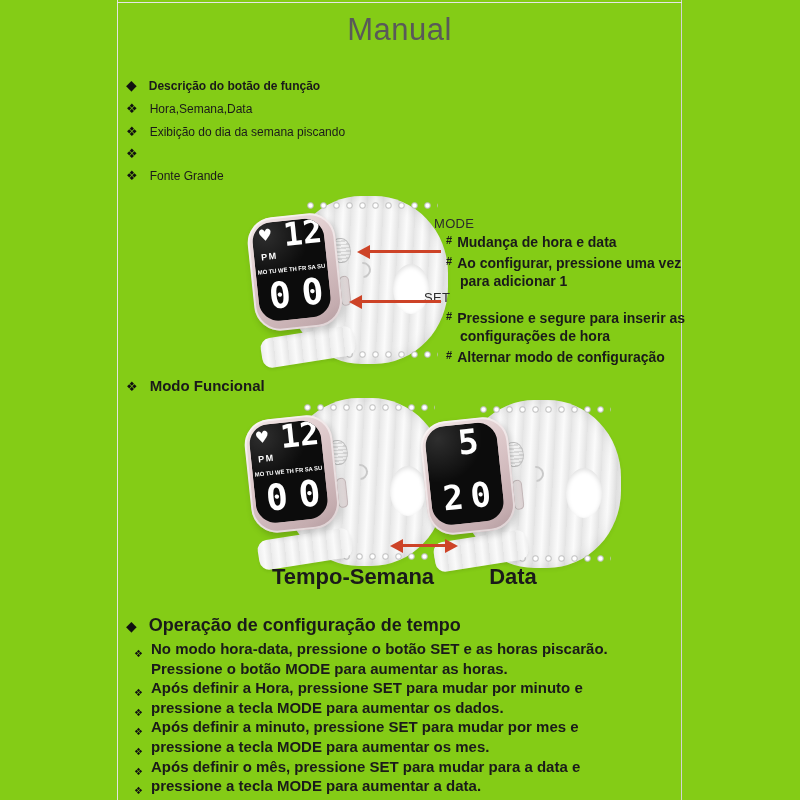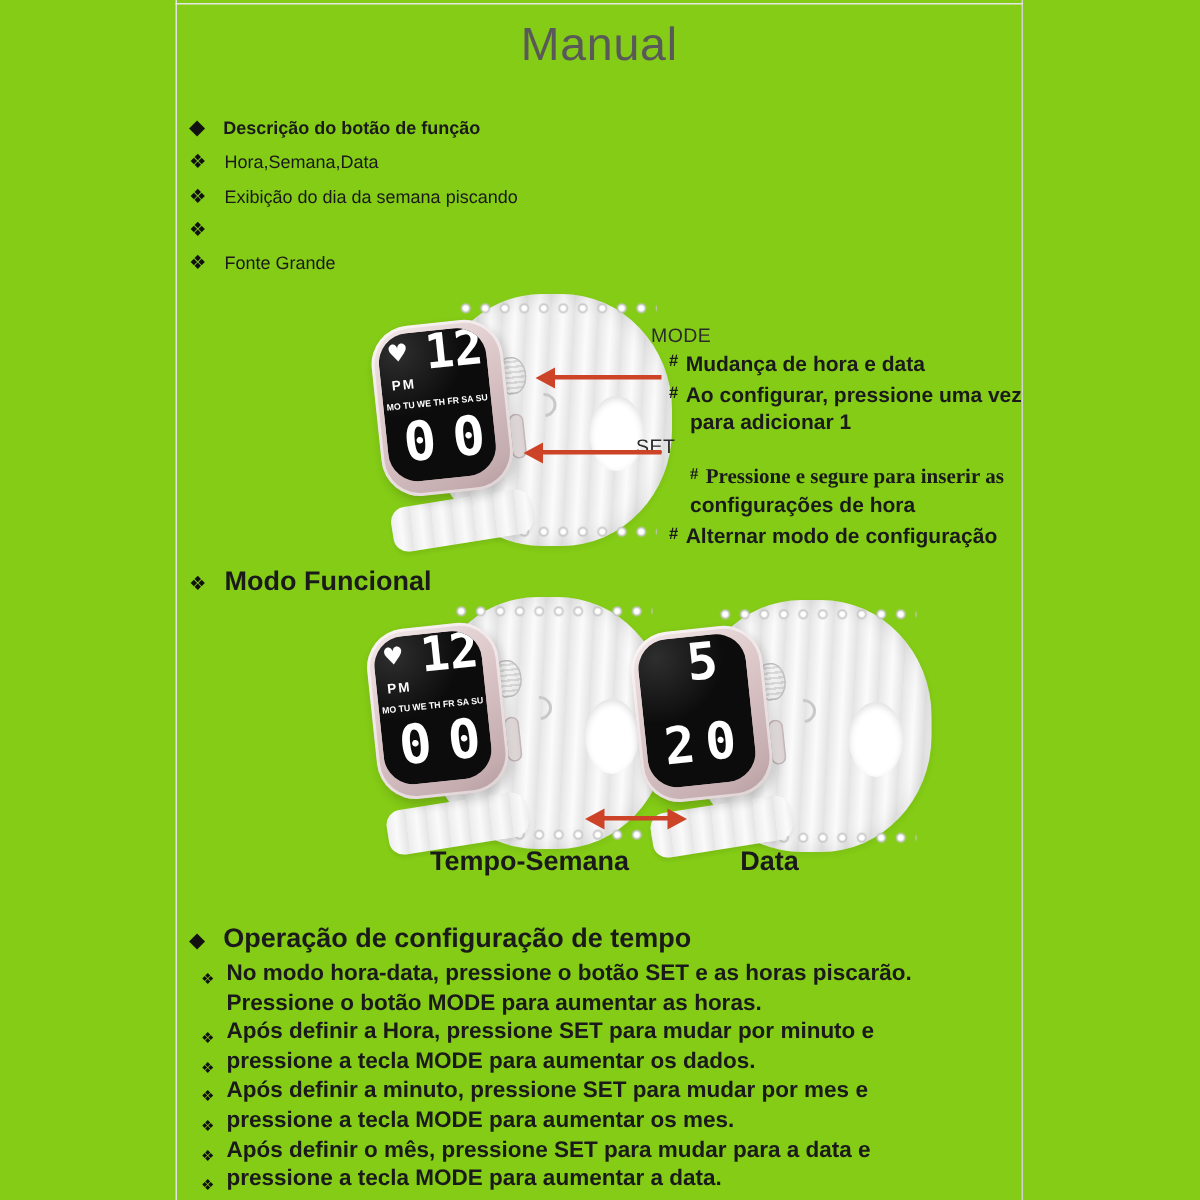--- a/index.html
+++ b/index.html
@@ -83,21 +83,21 @@
   .scr-hour  { right:2px; top:-5px; font-size:32px; line-height:38px; letter-spacing:0; }
   .scr-ampm  { left:7px; top:29px; font-size:9px; letter-spacing:1.5px; font-family:"Liberation Sans",sans-serif; font-weight:bold; color:#fff; }
   .scr-days  { left:0; right:0; top:46px; text-align:center; font-size:6px; color:#fff;
                font-family:"Liberation Sans",sans-serif; font-weight:bold; white-space:nowrap; transform:scaleX(0.97); }
   .scr-min   { left:0; right:0; top:52px; text-align:center; font-size:36px; line-height:44px;
                letter-spacing:11px; text-indent:11px; white-space:nowrap; }
   .scr-month { left:0; right:0; top:-3px; text-align:center; text-indent:14px; font-size:34px; line-height:42px; }
   .scr-day   { left:0; right:0; top:50px; text-align:center; font-size:34px; line-height:44px;
                letter-spacing:7px; text-indent:7px; white-space:nowrap; }
 
-  .watch-label { font-size:18px; font-weight:bold; text-align:center; }
+  .watch-label { font-size:22px; font-weight:bold; text-align:center; }
 
   .op-head { font-size:18px; font-weight:bold;text-align:right; }
   .op-lines { left:134px; top:639px; width:530px; }
   .op-line { position:relative; padding-left:17px; font-size:15px; font-weight:bold;
              line-height:19.6px; white-space:nowrap; }
   .op-line .blt-small { position:absolute; left:0; top:5px; }
 </style>
 </head>
 <body>
 
@@ -151,38 +151,38 @@
 
   <div class="abs ann-label" style="left:434px; top:216px;">MODE</div>
   <div class="abs ann-item" style="left:446px; top:255px;">
     <span class="ann-hash">#</span><span>Ao configurar, pressione uma vez</span>
   </div>
   <div class="abs ann-item" style="left:446px; top:234px;">
     <span class="ann-hash">#</span><span>Mudança de hora e data</span>
   </div>
   <div class="abs ann-item" style="left:460px; top:273px;">para adicionar 1</div>
   <div class="abs ann-label" style="left:424px; top:290px;">SET</div>
-  <div class="abs ann-item" style="left:460px; top:310px;font-family:Liberation Serif, serif;">
+  <div class="abs ann-item" style="left:446px; top:310px;">
     <span class="ann-hash">#</span><span>Pressione e segure para inserir as</span>
   </div>
   <div class="abs ann-item" style="left:460px; top:328px;">configurações de hora</div>
   <div class="abs ann-item" style="left:446px; top:349px;">
     <span class="ann-hash">#</span><span>Alternar modo de configuração</span>
   </div>
 
   <div class="abs arrow" style="left:363px; top:250px; width:78px;">
       <span class="head-l"></span>
     </div>
   <div class="abs arrow" style="left:355px; top:300px; width:86px;">
       <span class="head-l"></span>
     </div>
 
   <div class="abs row" style="left:126px; top:377px;">
     <span class="blt blt-four">❖</span>
-    <span class="feat-head" style="font-size:18px;">Modo Funcional</span>
+    <span class="feat-head" style="font-size:15px;">Modo Funcional</span>
   </div>
 
   <div class="abs watch" style="left:230px; top:396px;">
     <div class="abs strap"></div>
     <div class="abs strap-hole"></div>
     <div class="abs strap-buckle"></div>
     <div class="abs strap-tail"></div>
     <div class="abs case-group">
       <div class="abs crown"></div>
       <div class="abs sbtn"></div>

